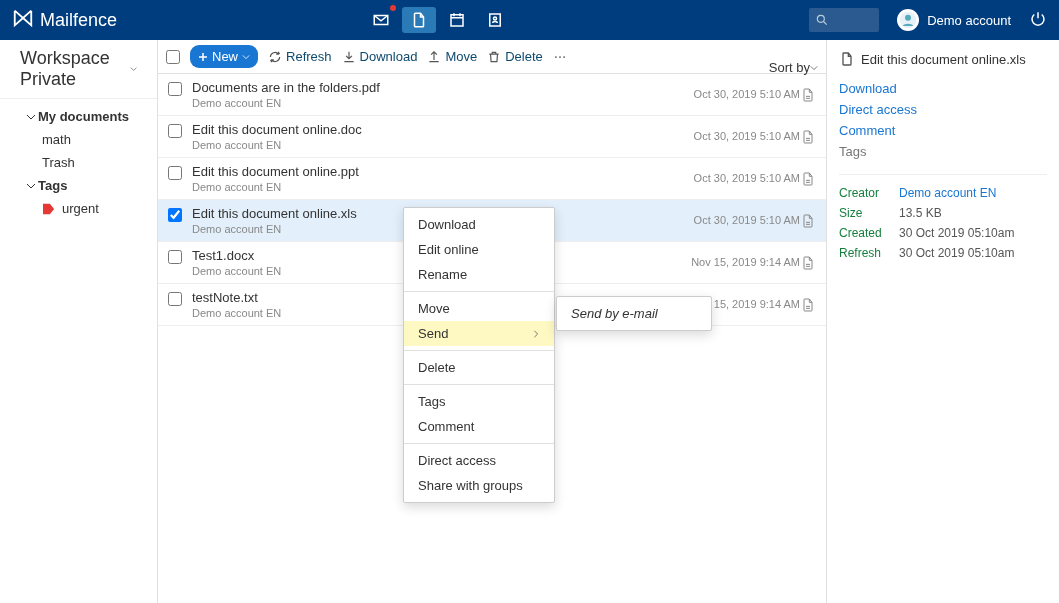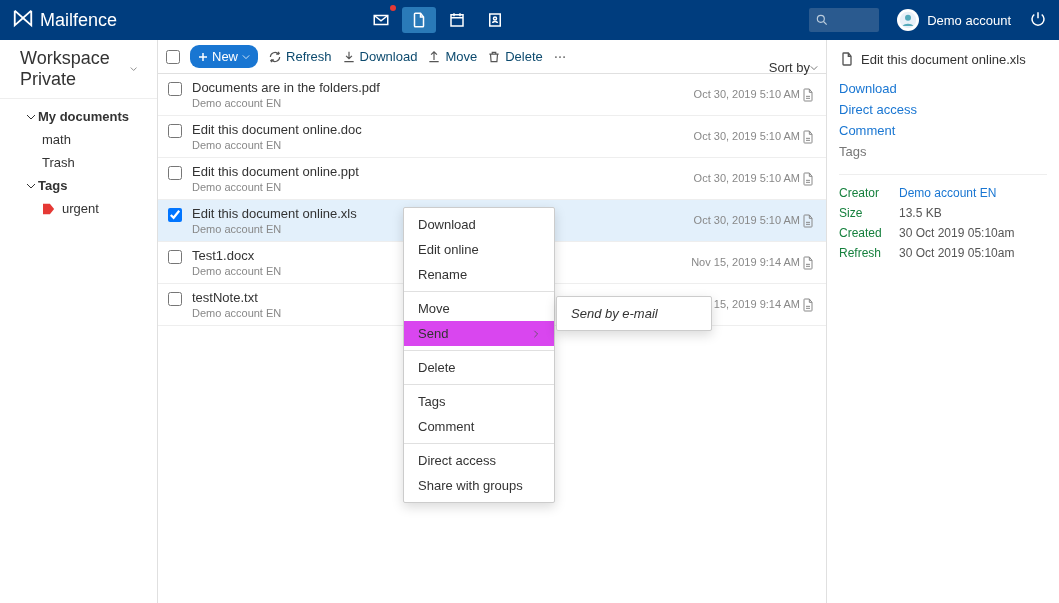--- a/index.html
+++ b/index.html
@@ -49,21 +49,21 @@
 .detail-link.muted { color: #777; }
 .detail-meta { margin-top: 12px; border-top: 1px solid #eee; padding-top: 8px; }
 .meta-row { display: flex; padding: 3px 0; font-size: 12px; }
 .meta-label { width: 60px; color: #15803d; }
 .meta-val { color: #555; }
 .meta-val.link { color: #1976d2; }
 .ctx-menu { position: absolute; background: #fff; border: 1px solid #ccc; box-shadow: 0 4px 12px rgba(0,0,0,0.15); border-radius: 2px; padding: 4px 0; z-index: 100; }
 .ctx-menu.primary { left: 403px; top: 207px; width: 152px; }
 .ctx-menu.secondary { left: 556px; top: 296px; width: 156px; font-style: italic; }
 .ctx-item { padding: 5px 14px; cursor: pointer; display: flex; justify-content: space-between; align-items: center; }
-.ctx-item.hover { background: #d946ef; }
+.ctx-item.hover { background: #fef9c3; }
 .ctx-sep { height: 1px; background: #e0e0e0; margin: 4px 0; }
 .ctx-arrow svg { width: 8px; height: 8px; }
 </style>
 </head>
 <body>
 
 <div class="header">
   <div class="logo">
     <span class="logo-icon">
       <svg viewBox="0 0 24 24" fill="#fff">

